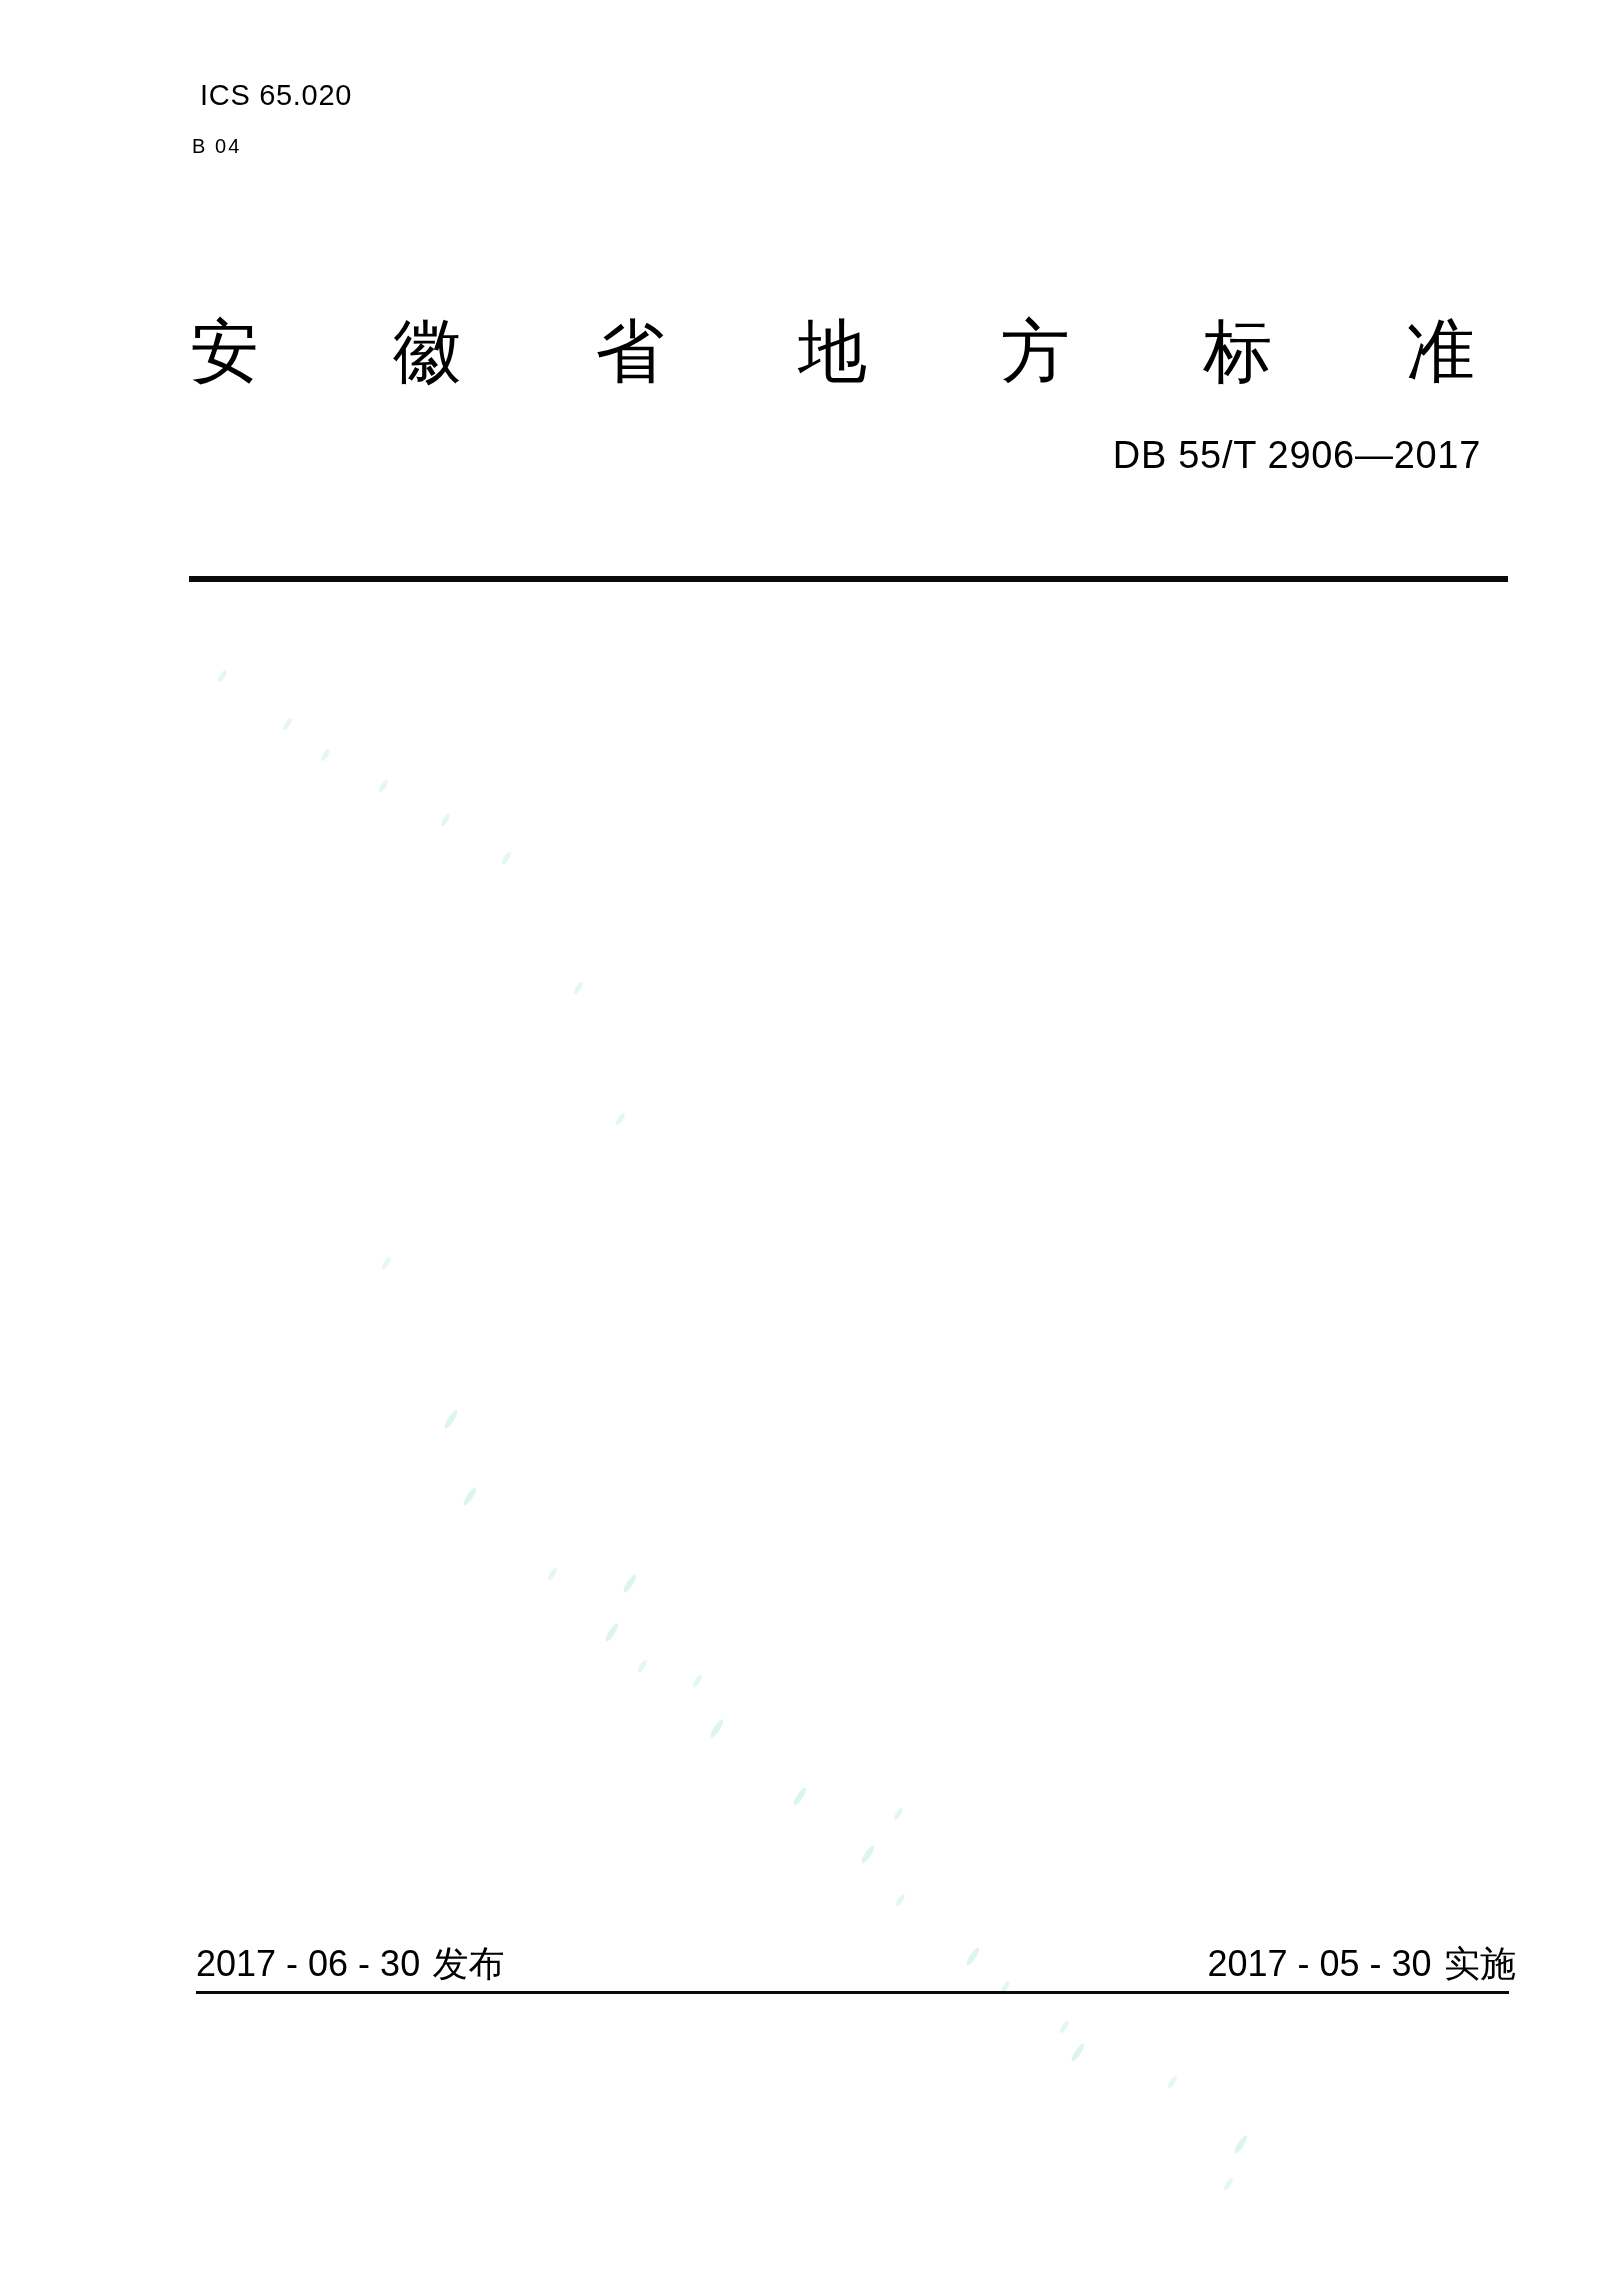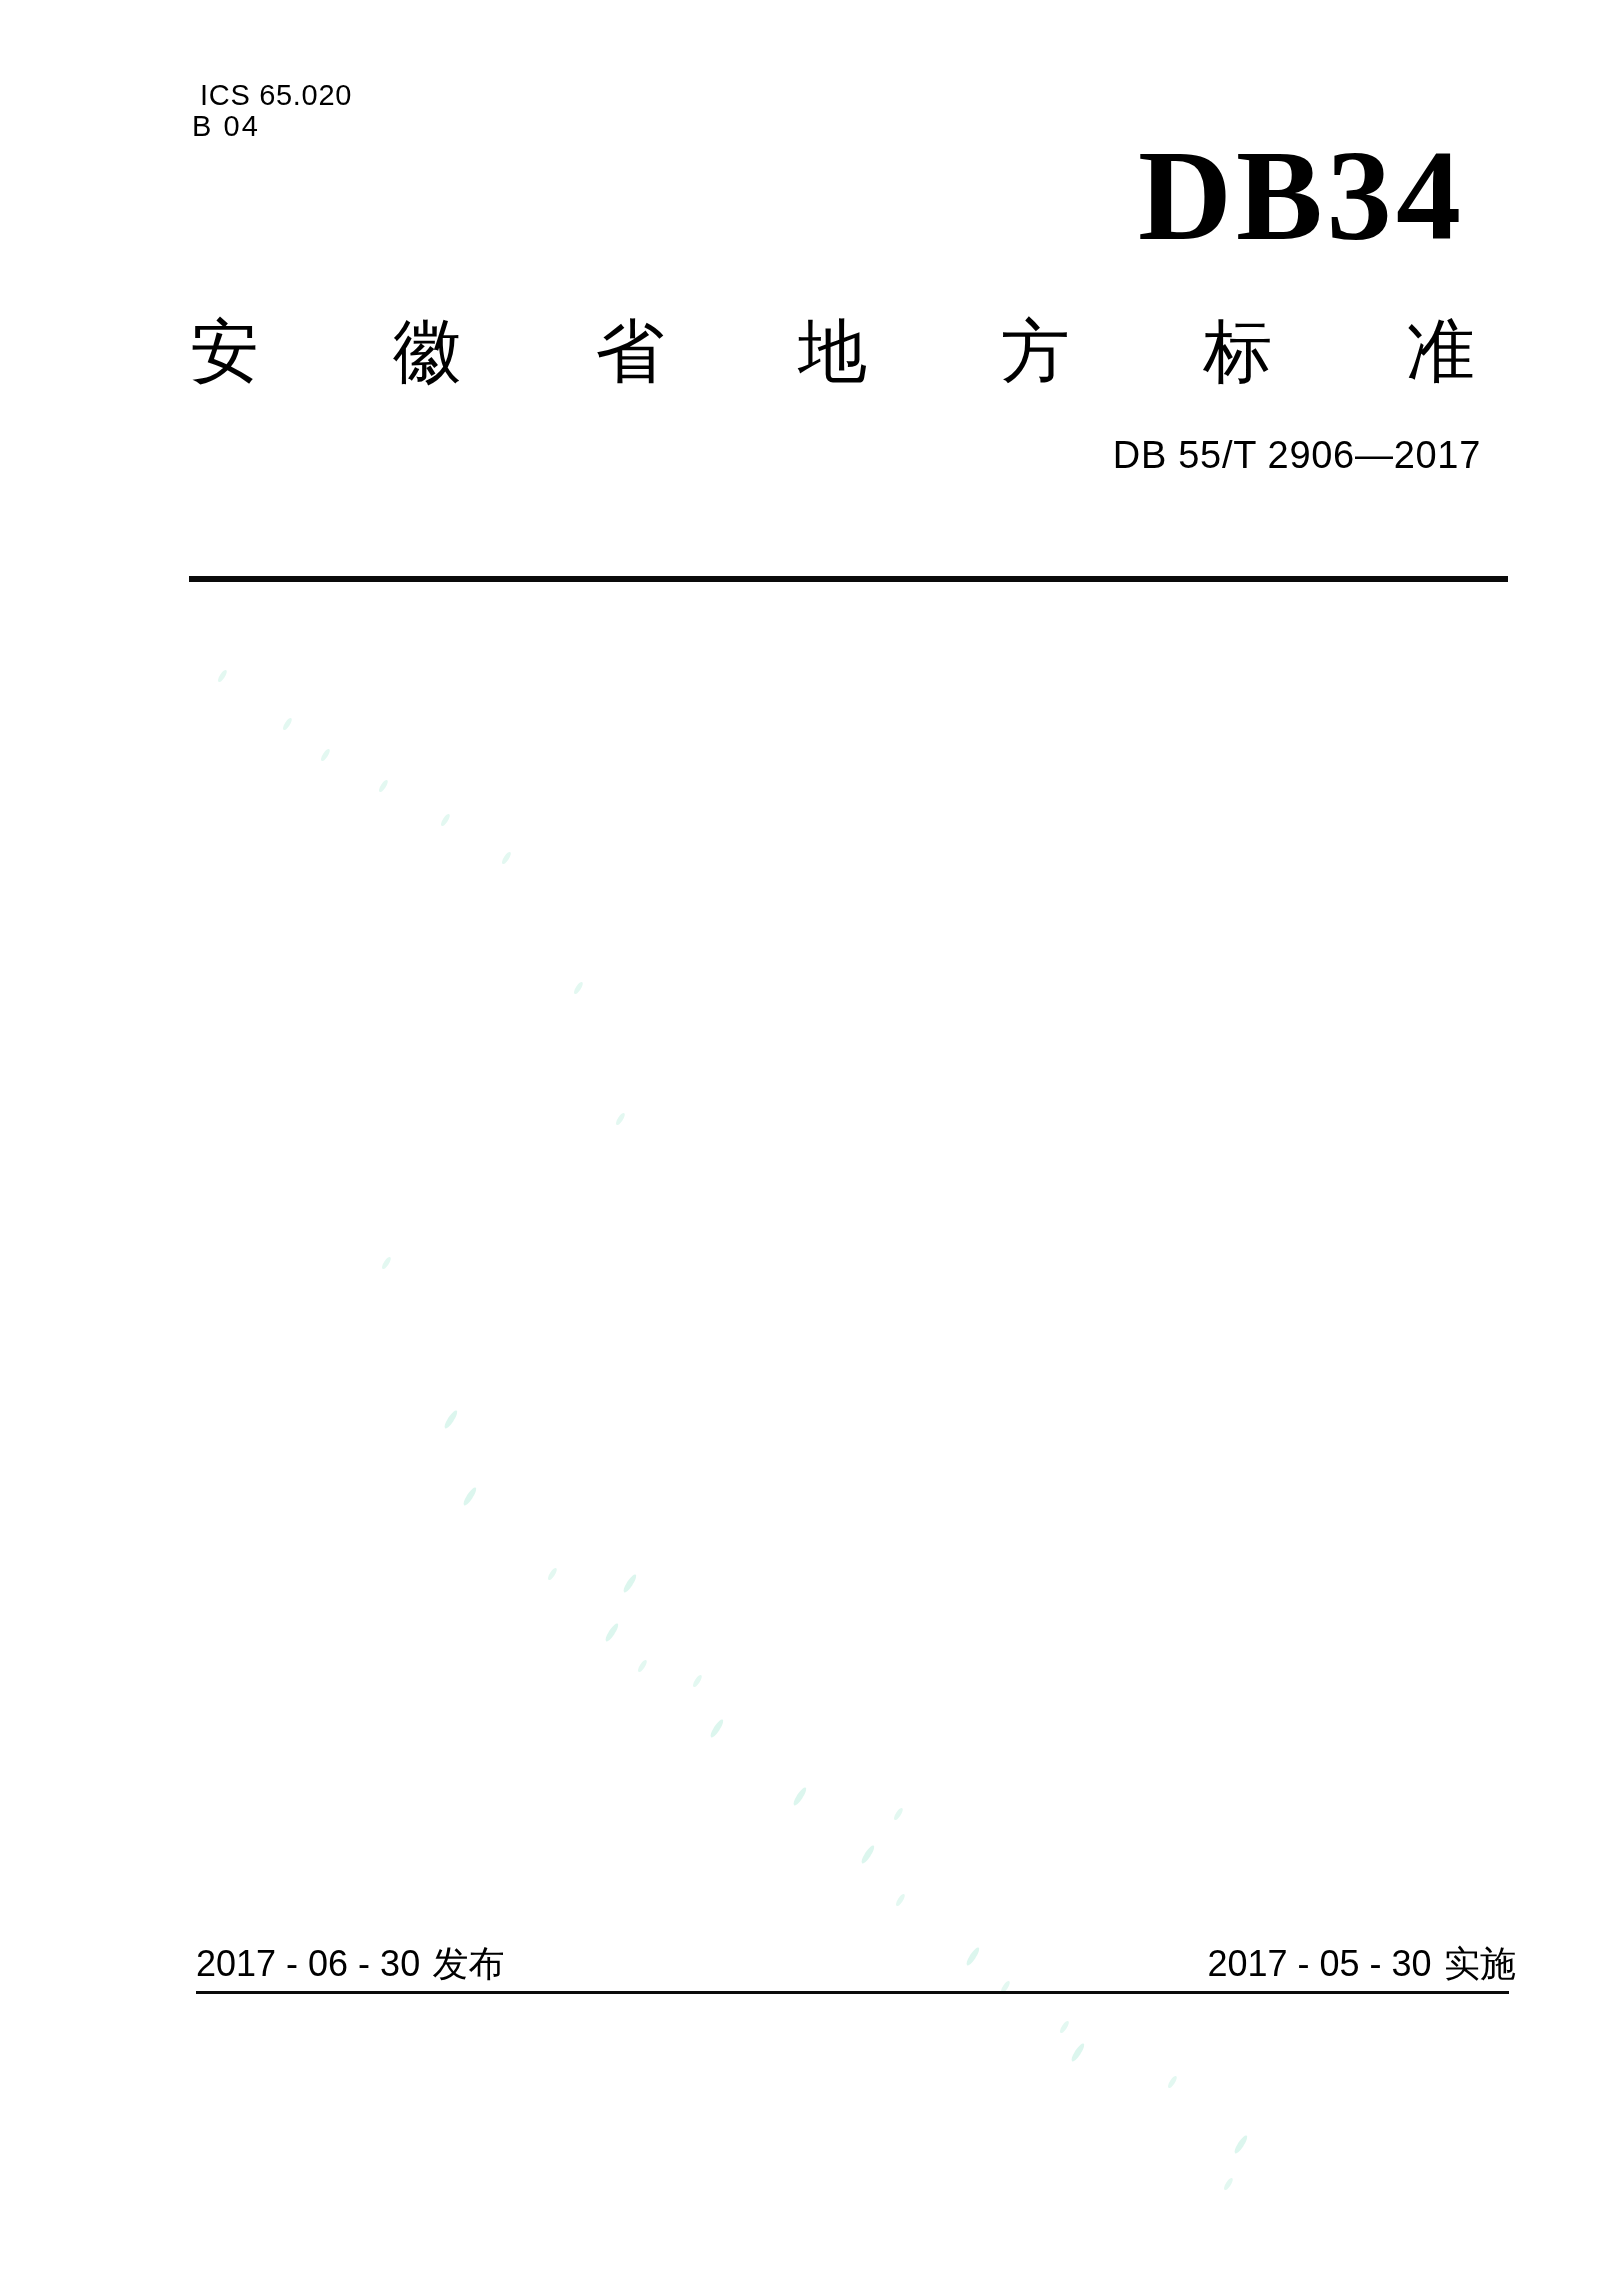--- a/index.html
+++ b/index.html
@@ -8,21 +8,21 @@
     width: 1624px;
     height: 2295px;
     background: #ffffff;
     overflow: hidden;
     font-family: "Liberation Sans", "DejaVu Sans", sans-serif;
     color: #000;
   }
   .abs { position: absolute; line-height: 1; white-space: nowrap; }
 
   .ics-code  { left: 200px; top: 81px; font-size: 29px; letter-spacing: 0.7px; }
-  .class-code{ left: 192px; top: 112px; font-size: 29px; letter-spacing: 2.1px; }
+  .class-code{ left: 192px; top: 136px; font-size: 20px; letter-spacing: 2.1px; }
 
   .db34-logo {
     top: 130px; right: 159px;
     font-family: "Liberation Serif", "DejaVu Serif", serif;
     font-weight: 700;
     font-size: 130px;
     letter-spacing: 4.1px;
   }
 
   .category-row {
@@ -84,21 +84,20 @@
   .wm.small { width: 4.8px; height: 13.7px; opacity: 0.4; }
 </style>
 </head>
 <body>
 
 <div class="page">
 
   <div class="abs ics-code">ICS 65.020</div>
   <div class="abs class-code">B 04</div>
 
-  <div class="abs db34-logo">DB34</div>
 
   <div class="abs category-row">
     <span>安</span>
     <span>徽</span>
     <span>省</span>
     <span>地</span>
     <span>方</span>
     <span>标</span>
     <span>准</span>
   </div>

